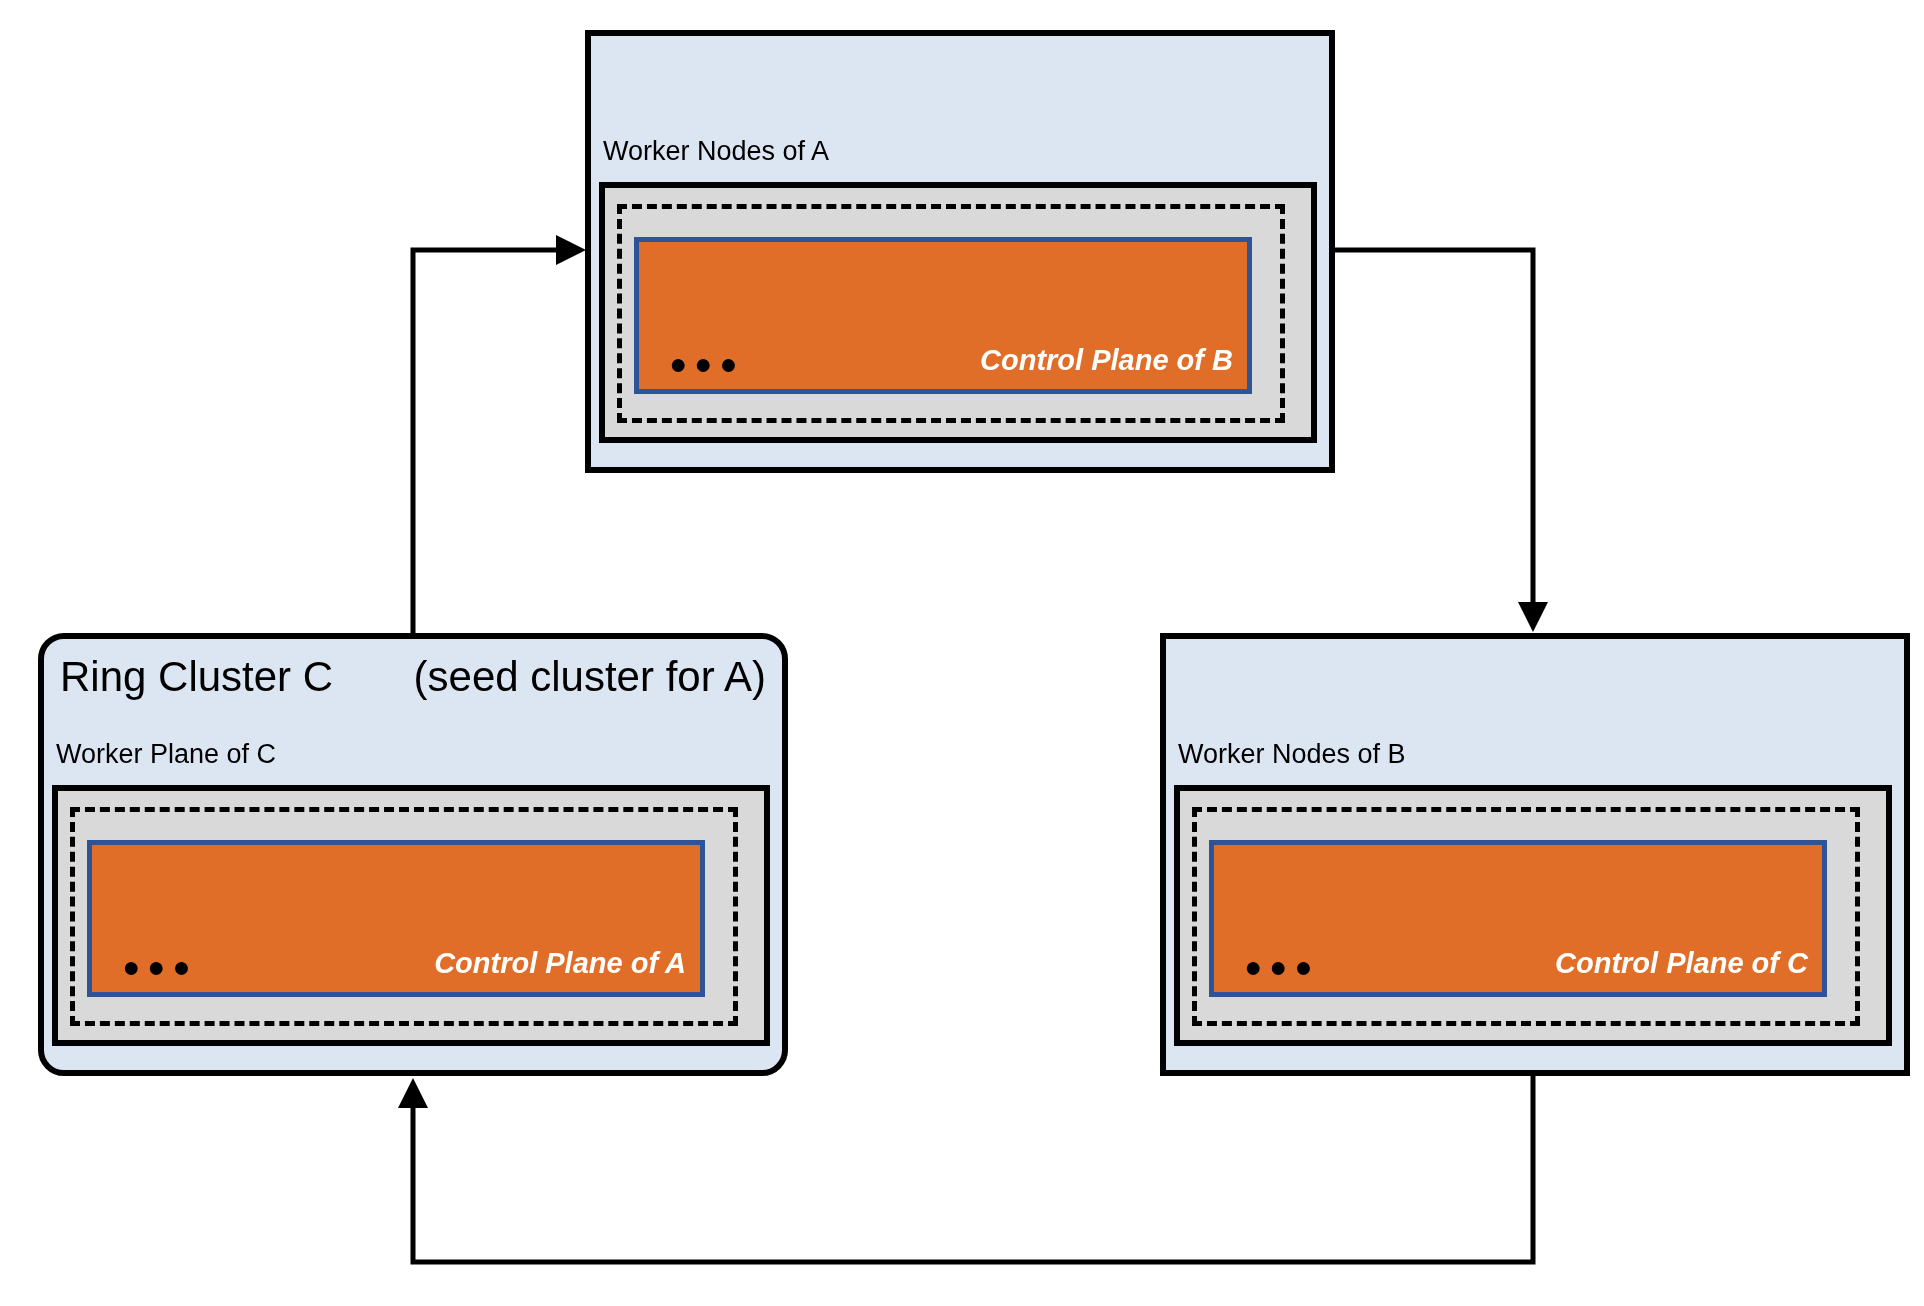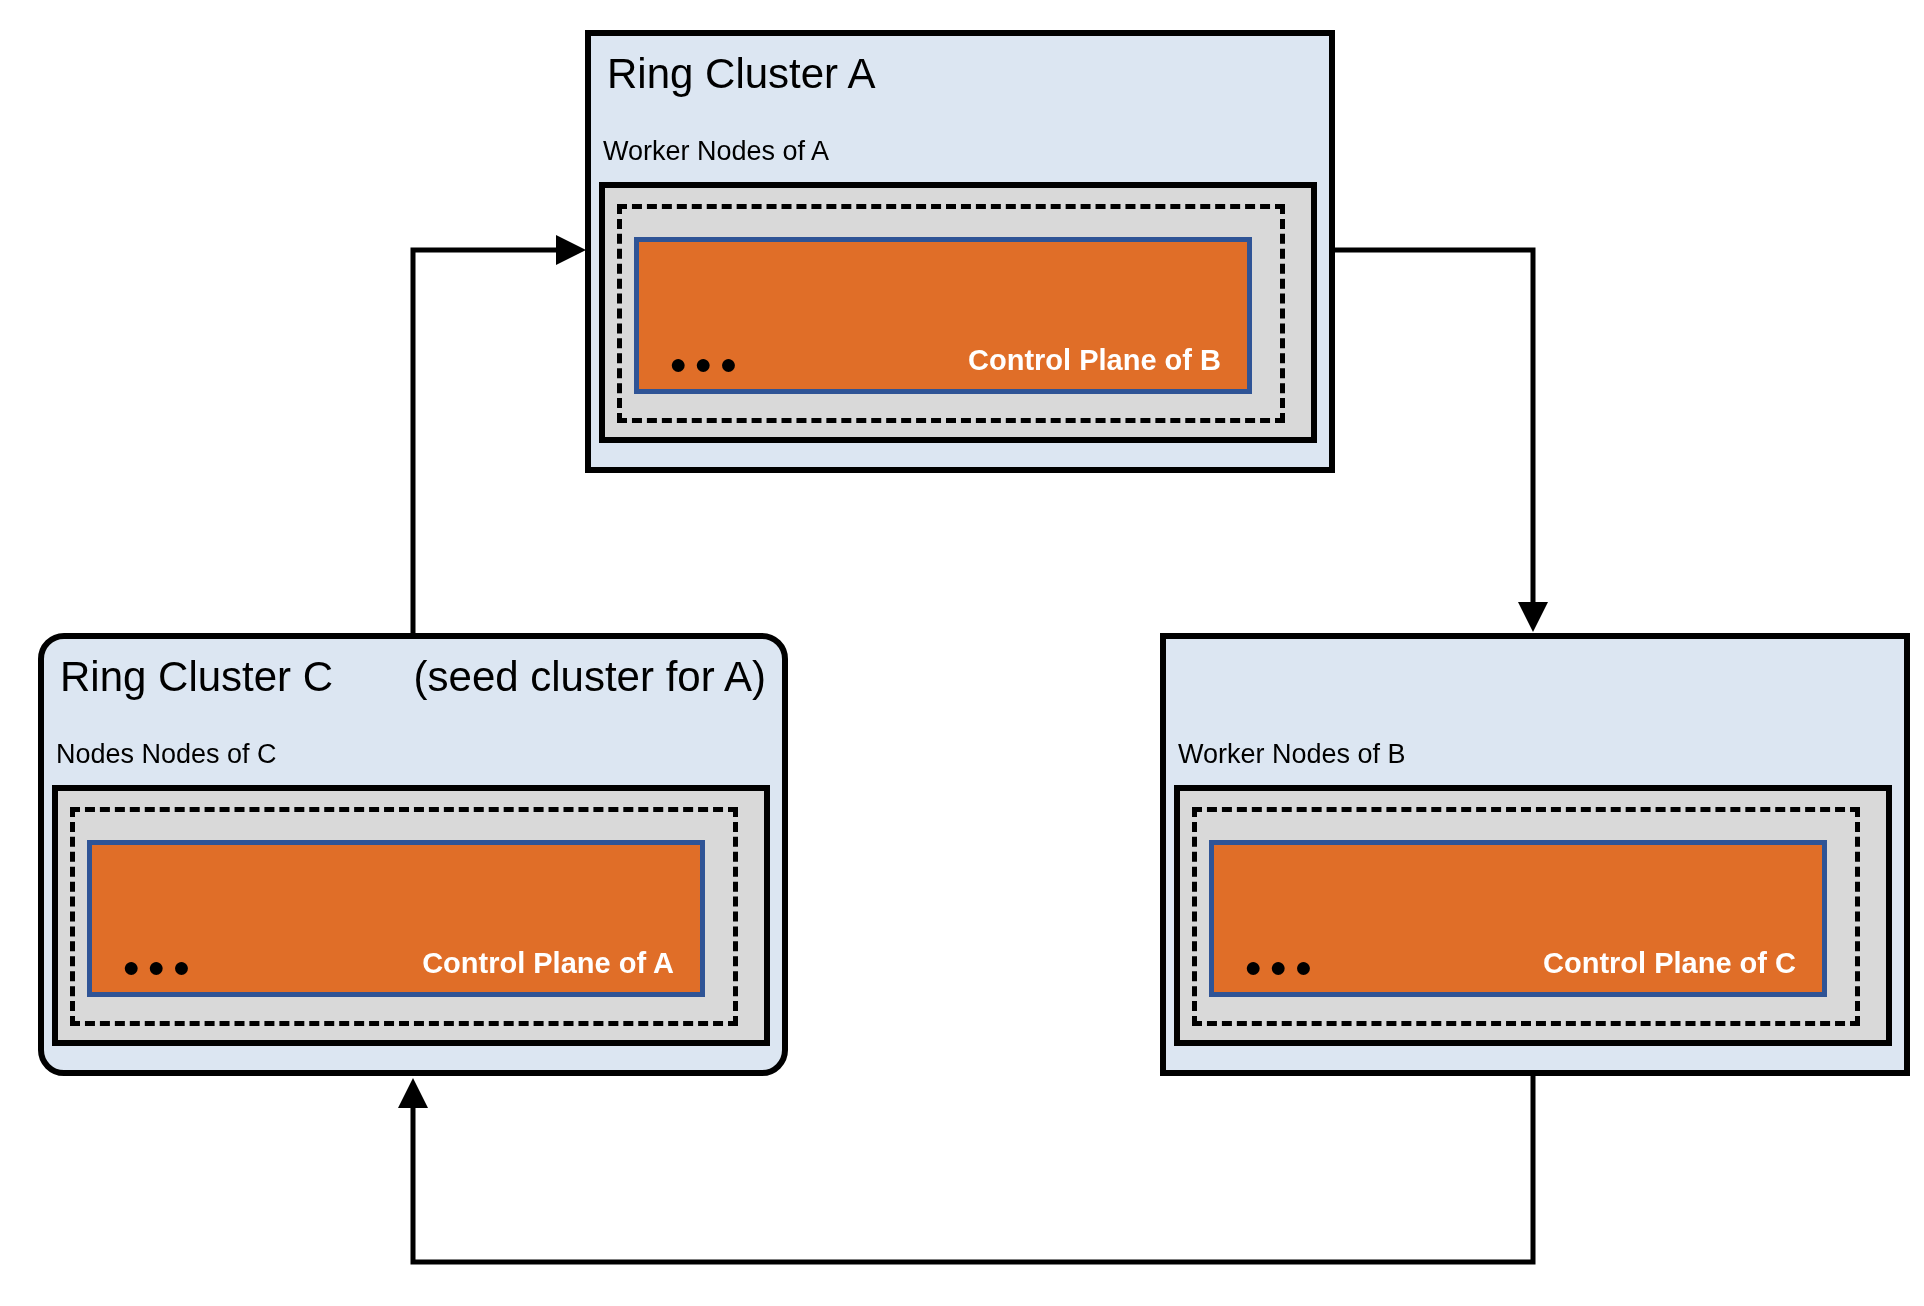--- a/index.html
+++ b/index.html
@@ -79,26 +79,27 @@
     position: absolute;
     left: 30px; bottom: 10px;
     font-size: 30px;
     letter-spacing: 7px;
     color: #000;
     line-height: 1;
   }
 
   .cp-label {
     position: absolute;
-    right: 26px; bottom: 12px;
+    right: 14px; bottom: 12px;
     font-size: 29px;
     font-weight: bold;
     color: var(--control-plane-text, #ffffff);
     line-height: 1.1;
     white-space: nowrap;
+    font-style: italic;
   }
 </style>
 </head>
 <body>
 
 <svg class="arrow-layer" viewBox="0 0 1924 1306" xmlns="http://www.w3.org/2000/svg">
   <g>
     <polyline points="413,636 413,250 558,250"></polyline>
     <polygon points="586,250 556,235 556,265"></polygon>
   </g>
@@ -107,39 +108,38 @@
     <polygon points="1533,632 1518,602 1548,602"></polygon>
   </g>
   <g>
     <polyline points="1533,1072 1533,1262 413,1262 413,1106"></polyline>
     <polygon points="413,1078 398,1108 428,1108"></polygon>
   </g>
 </svg>
 
 <div class="cluster cluster-a">
   <div class="cluster-title">
-    <span>Ring Cluster A</span>
   </div>
   <div class="worker-label">Worker Nodes of A</div>
   <div class="node-box">
     <div class="dashed-box">
       <div class="control-plane">
         <span class="cp-dots">●●●</span>
         <span class="cp-label">Control Plane of B</span>
       </div>
     </div>
   </div>
 </div>
 
 <div class="cluster cluster-c">
   <div class="cluster-title">
     <span>Ring Cluster C</span>
     <span>(seed cluster for A)</span>
   </div>
-  <div class="worker-label">Nodes Nodes of C</div>
+  <div class="worker-label">Worker Plane of C</div>
   <div class="node-box">
     <div class="dashed-box">
       <div class="control-plane">
         <span class="cp-dots">●●●</span>
         <span class="cp-label">Control Plane of A</span>
       </div>
     </div>
   </div>
 </div>
 

